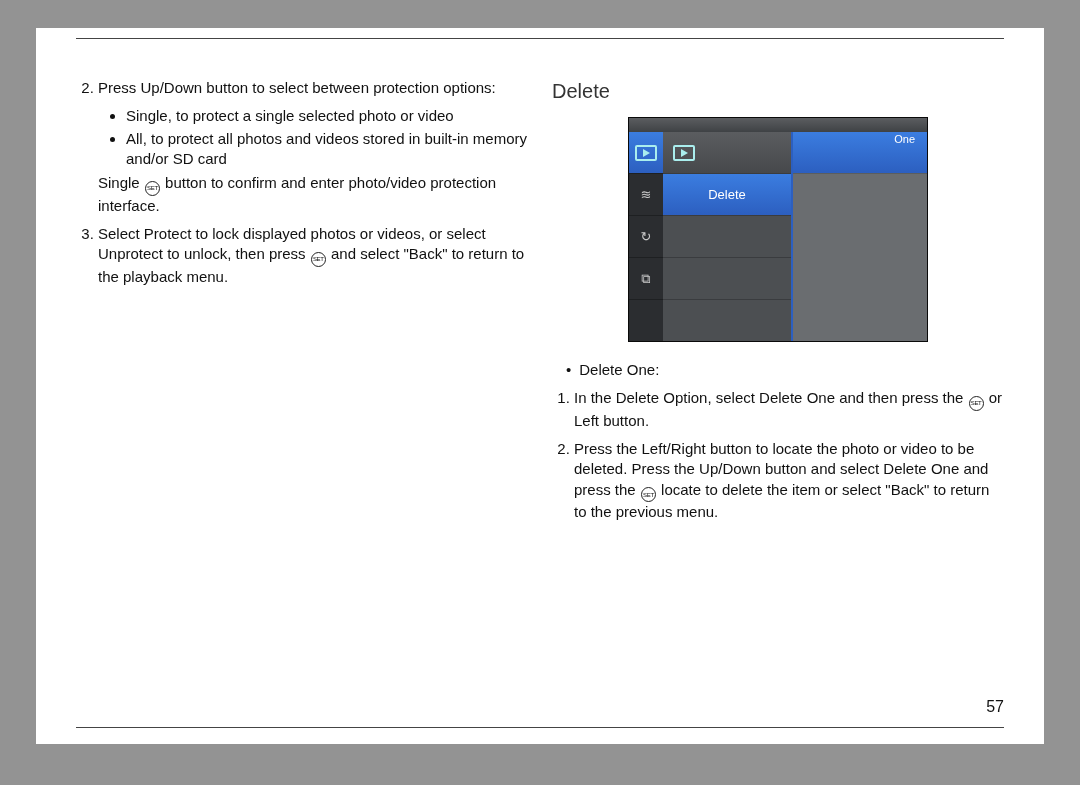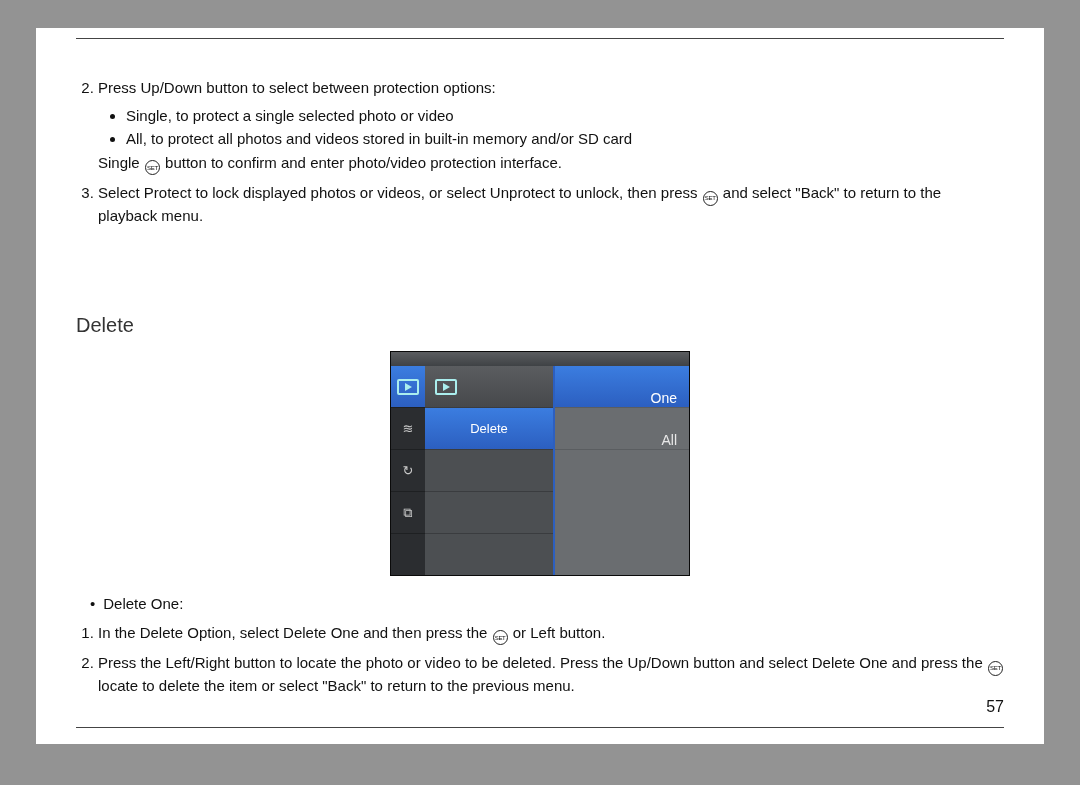--- a/index.html
+++ b/index.html
@@ -21,21 +21,20 @@
     border-top: 1.5px solid #444;
   }
   .cols {
     position: absolute;
     left: 40px; right: 40px; top: 50px; bottom: 40px;
     display: flex;
     gap: 24px;
     color: #111;
     font-size: 15px;
     line-height: 1.35;
-    flex-direction: column;
   }
   .col { flex: 1 1 0; }
   ol.main { list-style: decimal outside; padding-left: 22px; }
   ol.main > li { margin-bottom: 8px; }
   ul.bullet { list-style: disc outside; padding-left: 28px; margin: 8px 0 4px 0; }
   ul.bullet > li { margin-bottom: 2px; }
   .set-icon {
     display: inline-flex;
     align-items: center; justify-content: center;
     width: 15px; height: 15px;
@@ -101,22 +100,22 @@
   .ss-mid .cell.sel {
     background: linear-gradient(#3b7de0,#2c5fc0);
     color:#fff;
   }
   .ss-right {
     position:absolute; left:162px; top:14px; width:138px; bottom:0;
     background:#6a6d70;
     border-left:2px solid #2c5fc0;
   }
   .ss-right .cell {
-    height:42px; display:flex; align-items:flex-end; justify-content:flex-end;
-    padding-right:14px; color:#e8e8e8; font-size:14px;
+    height:42px; display:flex; align-items:flex-start; justify-content:flex-end;
+    padding-right:14px; color:#e8e8e8; font-size:11px;
     border-bottom:1px solid #5a5d60;
   }
   .ss-right .cell.sel {
     background: linear-gradient(#3b7de0,#2c5fc0); color:#fff;
   }
   .page-num {
     position:absolute; right:40px; bottom:28px;
     font-size:16px; color:#111;
   }
   .bullet-row { display:flex; gap:8px; margin:16px 0 8px 14px; }
@@ -171,21 +170,20 @@
           </div>
           <div class="cell sel">Delete</div>
           <div class="cell"></div>
           <div class="cell"></div>
         </div>
         <div class="ss-right">
           <div class="cell sel">
 
             <span>One</span>
           </div>
-          <div class="cell">All</div>
           <div class="cell" style="background:#6a6d70;border-bottom:none;height:120px"></div>
         </div>
       </div>
 
       <div class="bullet-row">
         <span class="bullet-dot"></span>
         <span>Delete One:</span>
       </div>
 
       <ol class="main">

